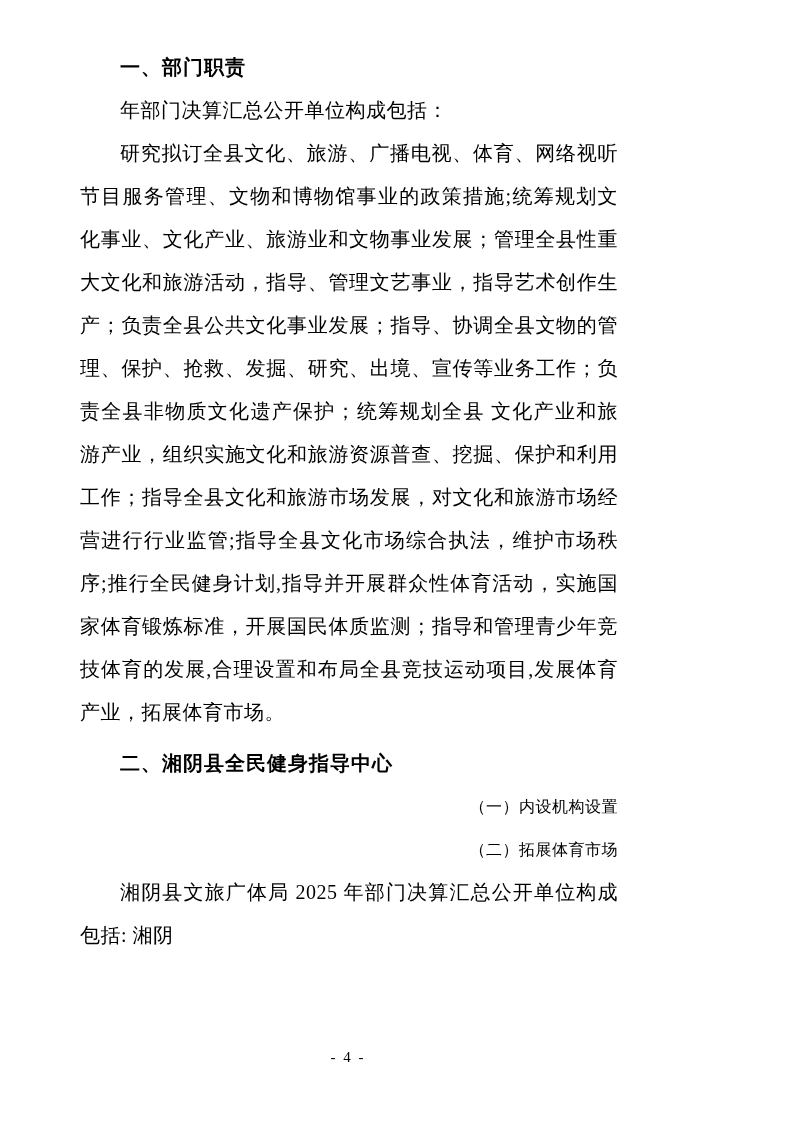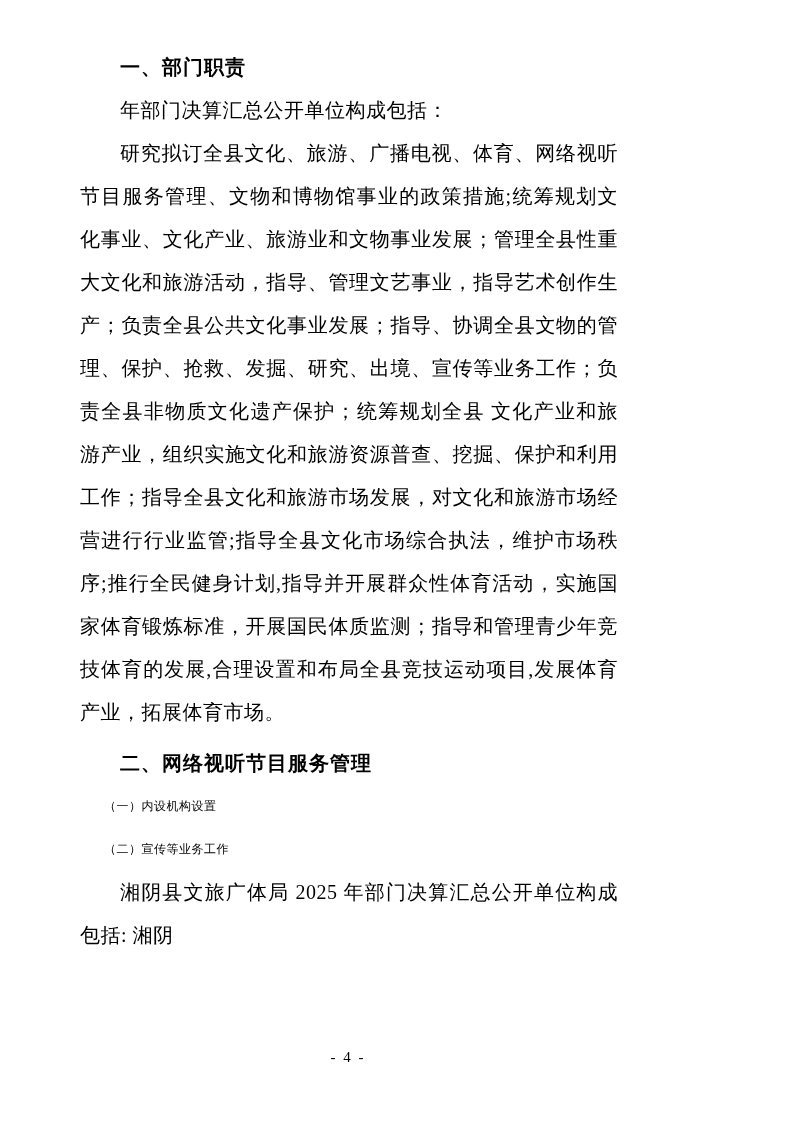--- a/index.html
+++ b/index.html
@@ -21,24 +21,25 @@
     font-weight: bold;
     font-size: 20px;
     line-height: 43px;
     text-indent: 2em;
     letter-spacing: 1px;
   }
   .doc-heading.mt {
     margin-top: 8px;
   }
   .doc-subheading {
-    font-size: 12px;
+    font-size: 16px;
     line-height: 43px;
     text-indent: 2em;
     letter-spacing: 0.5px;
+    text-align: right;
   }
   .doc-paragraph {
     font-size: 20px;
     line-height: 43px;
     text-indent: 2em;
     text-align: justify;
     text-justify: inter-ideograph;
     letter-spacing: 0.5px;
   }
   .footer {
@@ -53,19 +54,19 @@
   }
 </style>
 </head>
 <body>
 
 <div class="page">
   <div class="content">
     <div class="doc-heading">一、部门职责</div>
     <p class="doc-paragraph">年部门决算汇总公开单位构成包括：</p>
     <p class="doc-paragraph">研究拟订全县文化、旅游、广播电视、体育、网络视听节目服务管理、文物和博物馆事业的政策措施;统筹规划文化事业、文化产业、旅游业和文物事业发展；管理全县性重大文化和旅游活动，指导、管理文艺事业，指导艺术创作生产；负责全县公共文化事业发展；指导、协调全县文物的管理、保护、抢救、发掘、研究、出境、宣传等业务工作；负责全县非物质文化遗产保护；统筹规划全县 文化产业和旅游产业，组织实施文化和旅游资源普查、挖掘、保护和利用工作；指导全县文化和旅游市场发展，对文化和旅游市场经营进行行业监管;指导全县文化市场综合执法，维护市场秩序;推行全民健身计划,指导并开展群众性体育活动，实施国家体育锻炼标准，开展国民体质监测；指导和管理青少年竞技体育的发展,合理设置和布局全县竞技运动项目,发展体育产业，拓展体育市场。</p>
-    <div class="doc-heading mt">二、网络视听节目服务管理</div>
+    <div class="doc-heading mt">二、湘阴县全民健身指导中心</div>
     <p class="doc-subheading">（一）内设机构设置</p>
-    <p class="doc-subheading">（二）宣传等业务工作</p>
+    <p class="doc-subheading">（二）拓展体育市场</p>
     <p class="doc-paragraph">湘阴县文旅广体局 2025 年部门决算汇总公开单位构成包括: 湘阴</p>
   </div>
   <div class="footer">- 4 -</div>
 </div>
 
 </body></html>

